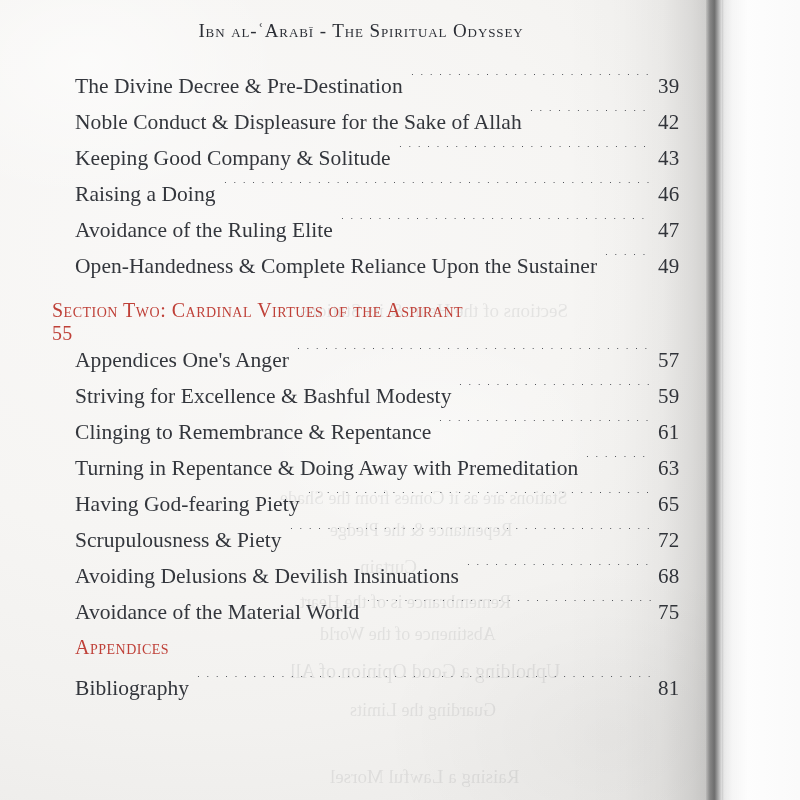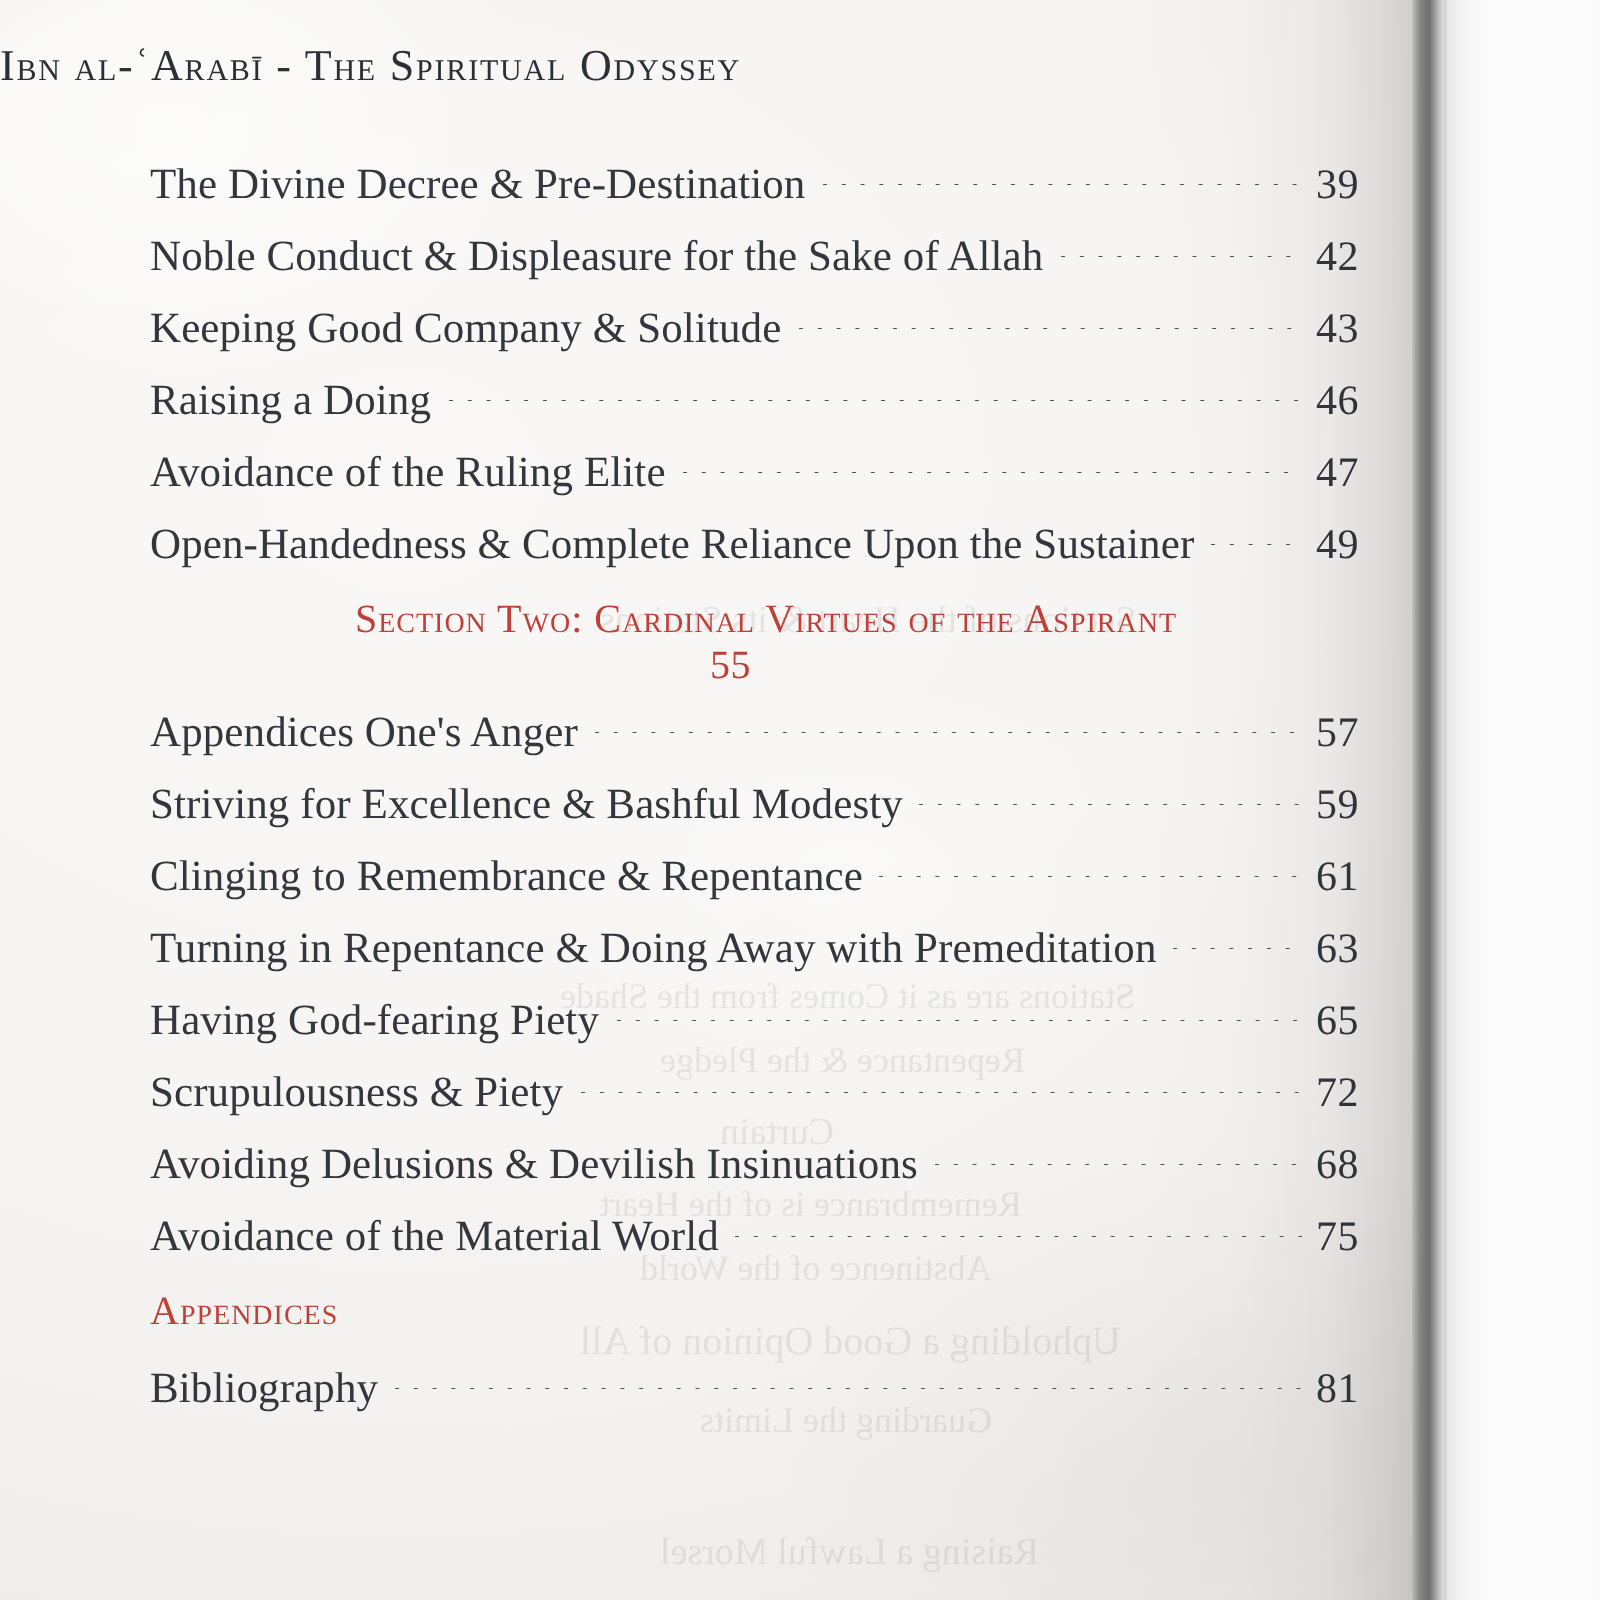--- a/index.html
+++ b/index.html
@@ -94,42 +94,43 @@
         rgba(0,0,0,0.0) 100%);
     pointer-events: none;
   }
 
   
   .running-head {
     position: absolute;
     left: 0;
     top: 20px;
     width: 690px;
-    text-align: left;
-    font-size: 22px;
+    text-align: center;
+    font-size: 19px;
     letter-spacing: 0.9px;
     color: #2c2f36;
     font-variant: small-caps;
     text-transform: none;
     white-space: nowrap;
+    padding-left: 16px;
   }
 
   
   .toc {
     position: absolute;
     left: 0;
     top: 74px;
     width: 714px;
   }
 
   .row {
     position: relative;
     height: 36px;
     display: flex;
-    align-items: center;
+    align-items: flex-start;
     padding-left: 75px;
     padding-right: 0;
   }
 
   .row.section {
     padding-left: 52px;
     height: 40px;
     flex-direction: column;
   }
 

